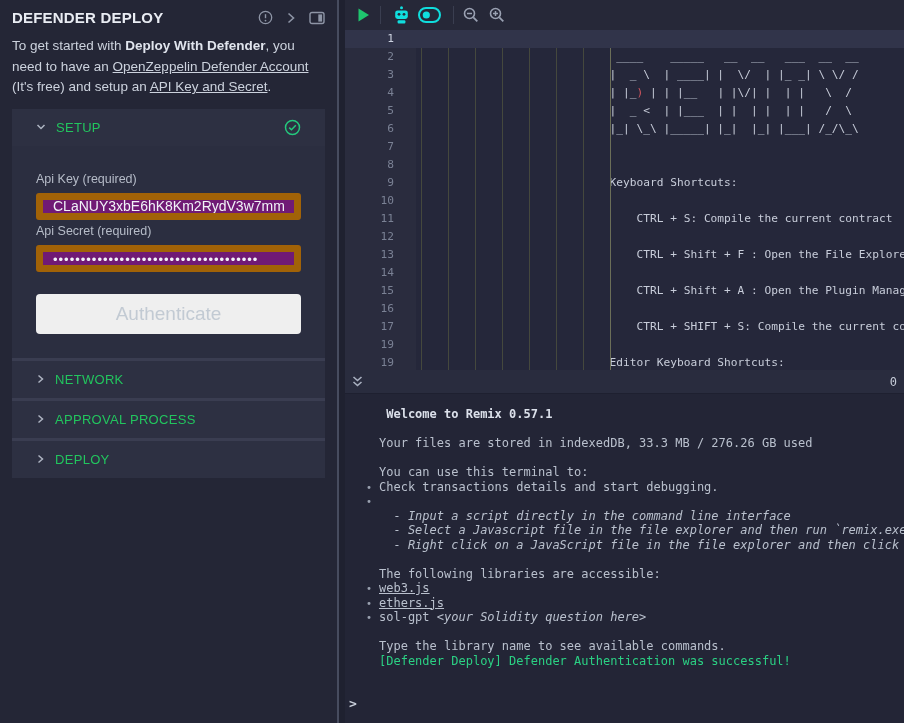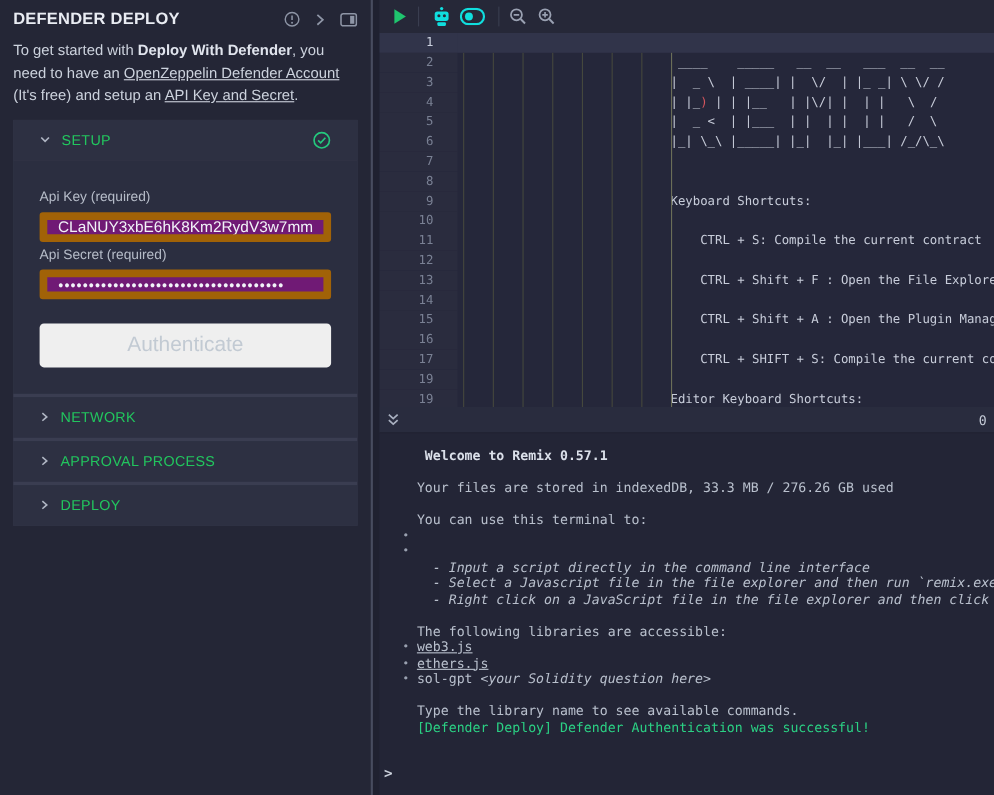--- a/index.html
+++ b/index.html
@@ -300,21 +300,21 @@
       <span class="term-badge" data-name="transaction-count-badge">0</span>
     </div>
 
     <div class="terminal" data-name="terminal-output">
       <div id="terminal-lines">
           <div class="tline" data-name="terminal-line"><span style="font-weight: bold; color: rgb(219, 224, 234);"> Welcome to Remix 0.57.1</span></div>
           <div class="tline" data-name="terminal-line"></div>
           <div class="tline" data-name="terminal-line"><span>Your files are stored in indexedDB, 33.3 MB / 276.26 GB used</span></div>
           <div class="tline" data-name="terminal-line"></div>
           <div class="tline" data-name="terminal-line"><span>You can use this terminal to:</span></div>
-          <div class="tline" data-name="terminal-line"><span class="bullet" data-name="bullet-icon">•</span></div>
+          <div class="tline" data-name="terminal-line"><span class="bullet" data-name="bullet-icon">•</span><span>Check transactions details and start debugging.</span></div>
           <div class="tline" data-name="terminal-line"><span class="bullet" data-name="bullet-icon">•</span></div>
           <div class="tline" data-name="terminal-line"><span style="font-style: italic; margin-top: 48px;">  - Input a script directly in the command line interface</span></div>
           <div class="tline" data-name="terminal-line"><span style="font-style: italic;">  - Select a Javascript file in the file explorer and then run `remix.execute()` or `remix.exec()`</span></div>
           <div class="tline" data-name="terminal-line"><span style="font-style: italic;">  - Right click on a JavaScript file in the file explorer and then click `Run`</span></div>
           <div class="tline" data-name="terminal-line"></div>
           <div class="tline" data-name="terminal-line"><span>The following libraries are accessible:</span></div>
           <div class="tline" data-name="terminal-line"><span class="bullet" data-name="bullet-icon">•</span><span data-name="terminal-link" style="text-decoration: underline;">web3.js</span></div>
           <div class="tline" data-name="terminal-line"><span class="bullet" data-name="bullet-icon">•</span><span data-name="terminal-link" style="text-decoration: underline;">ethers.js</span></div>
           <div class="tline" data-name="terminal-line"><span class="bullet" data-name="bullet-icon">•</span><span>sol-gpt </span><span style="font-style: italic;">&lt;your Solidity question here&gt;</span></div>
           <div class="tline" data-name="terminal-line"></div>

